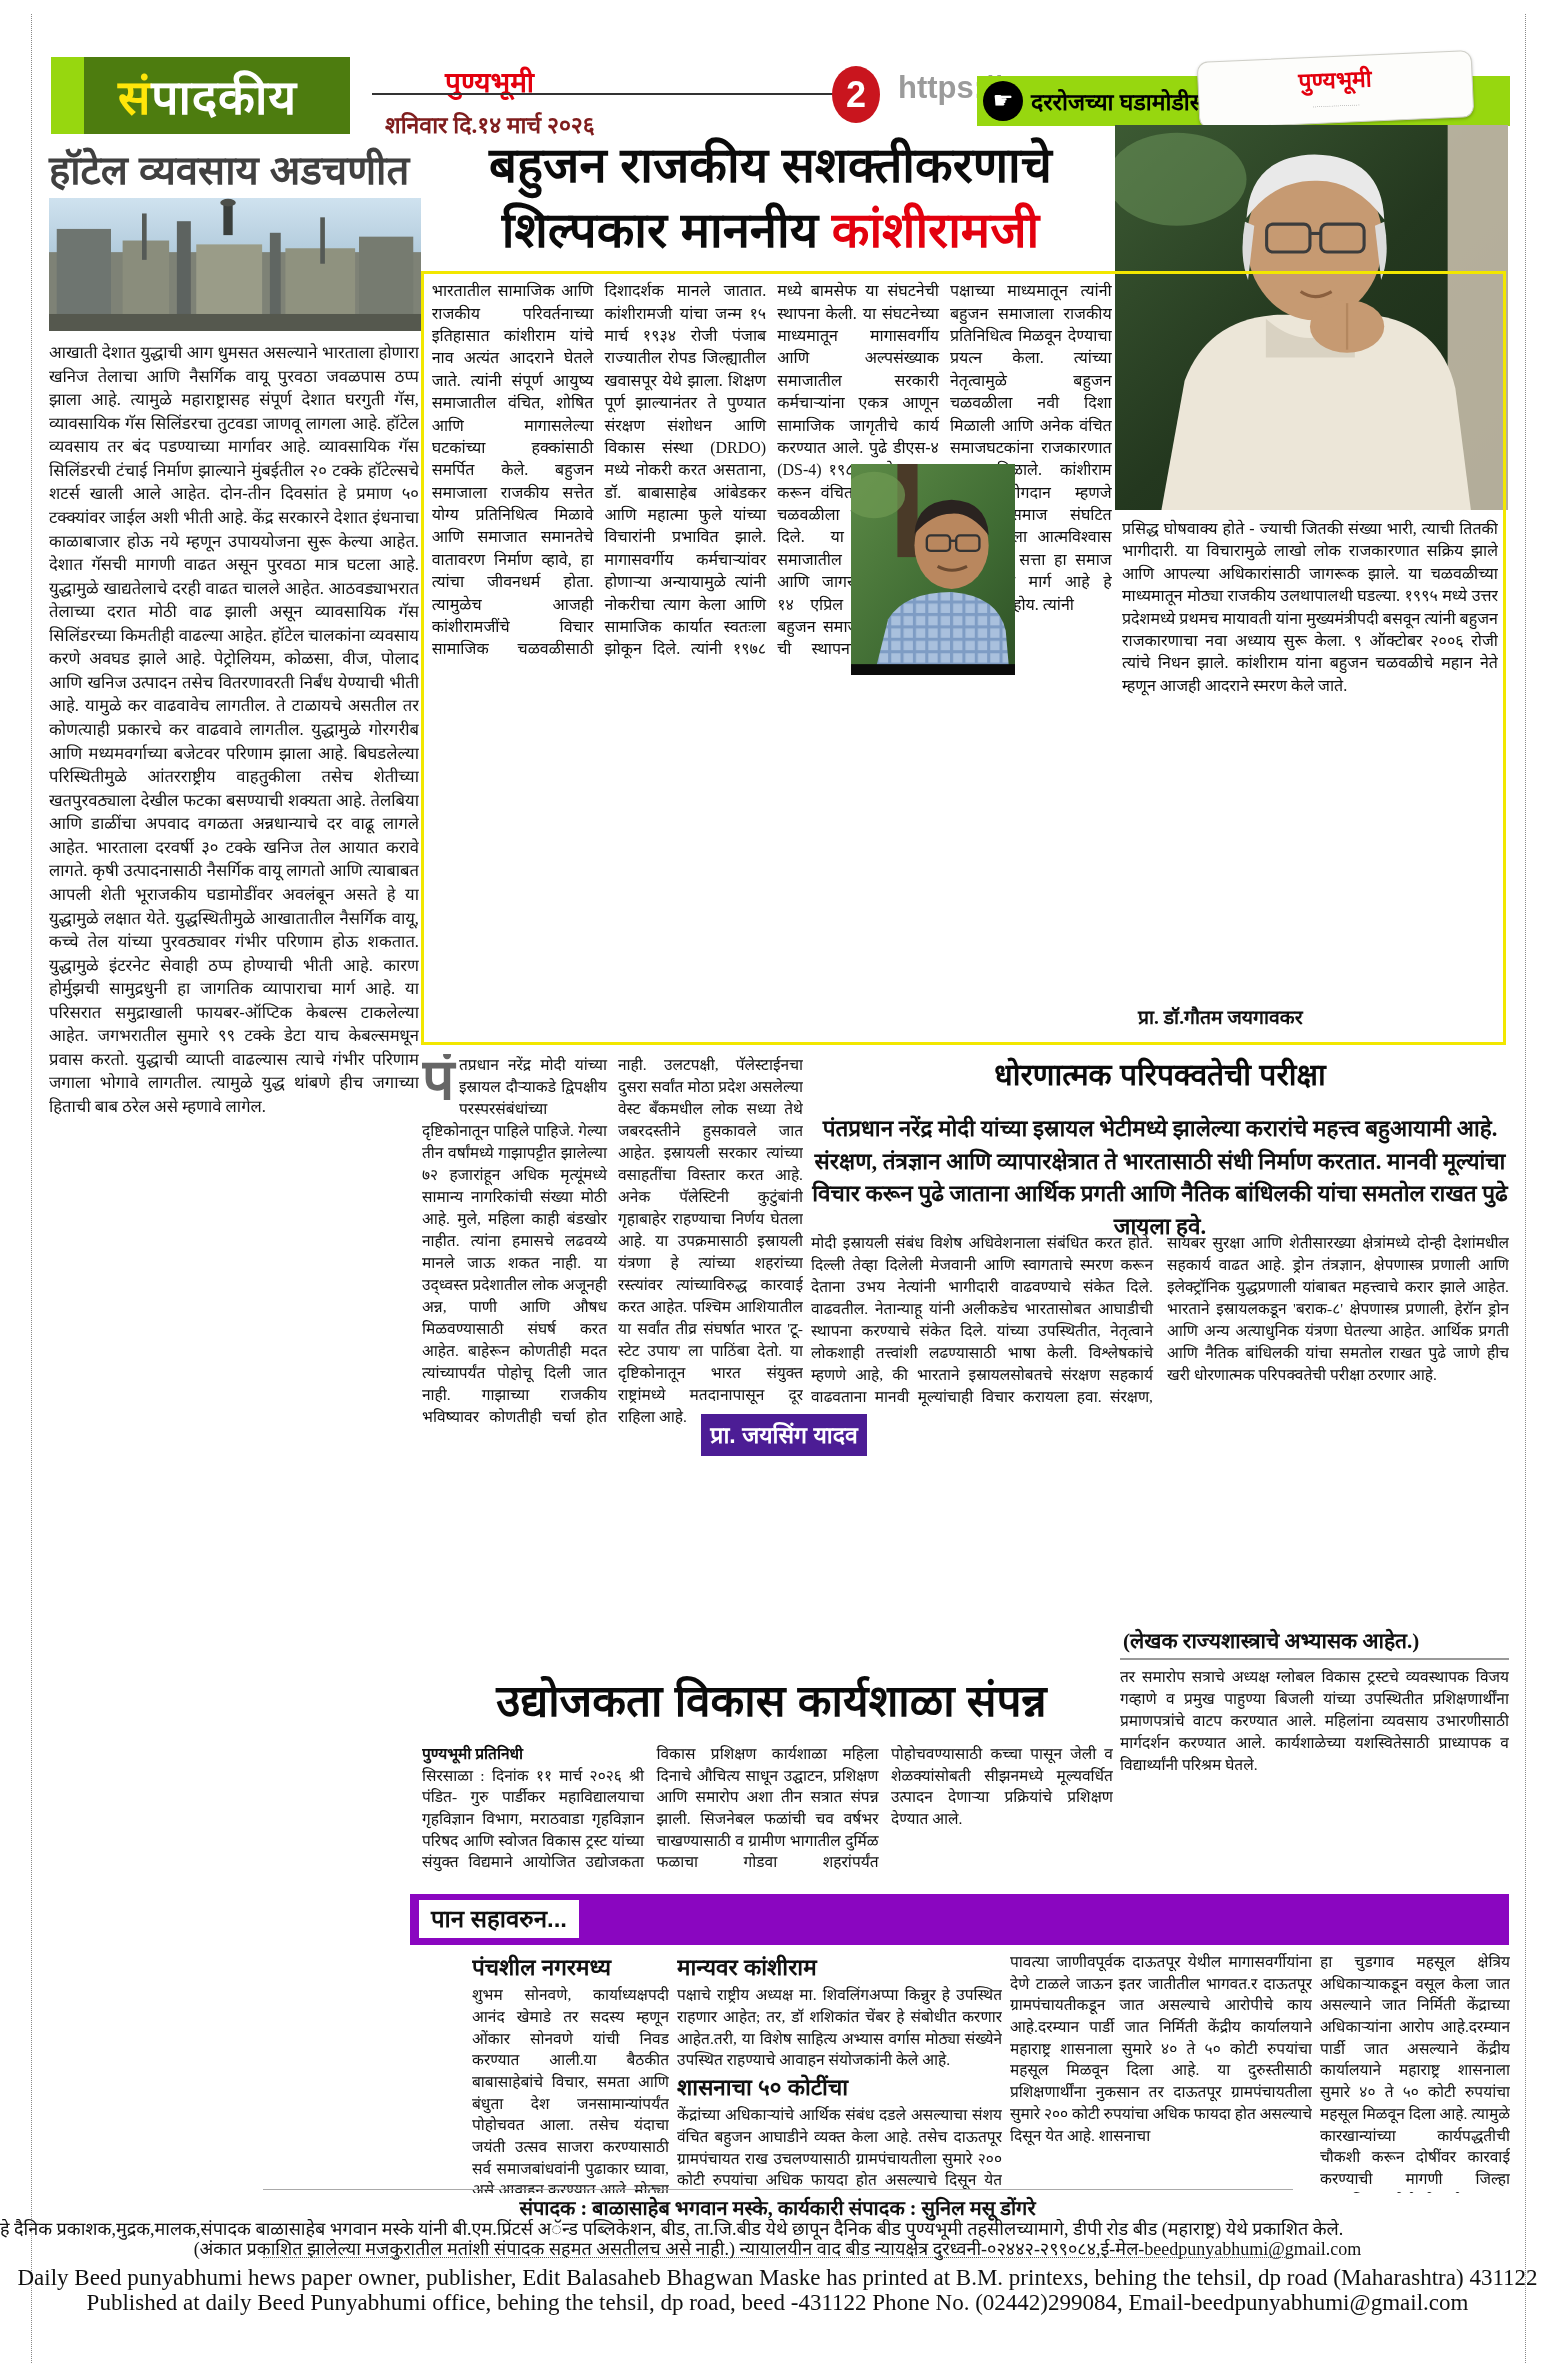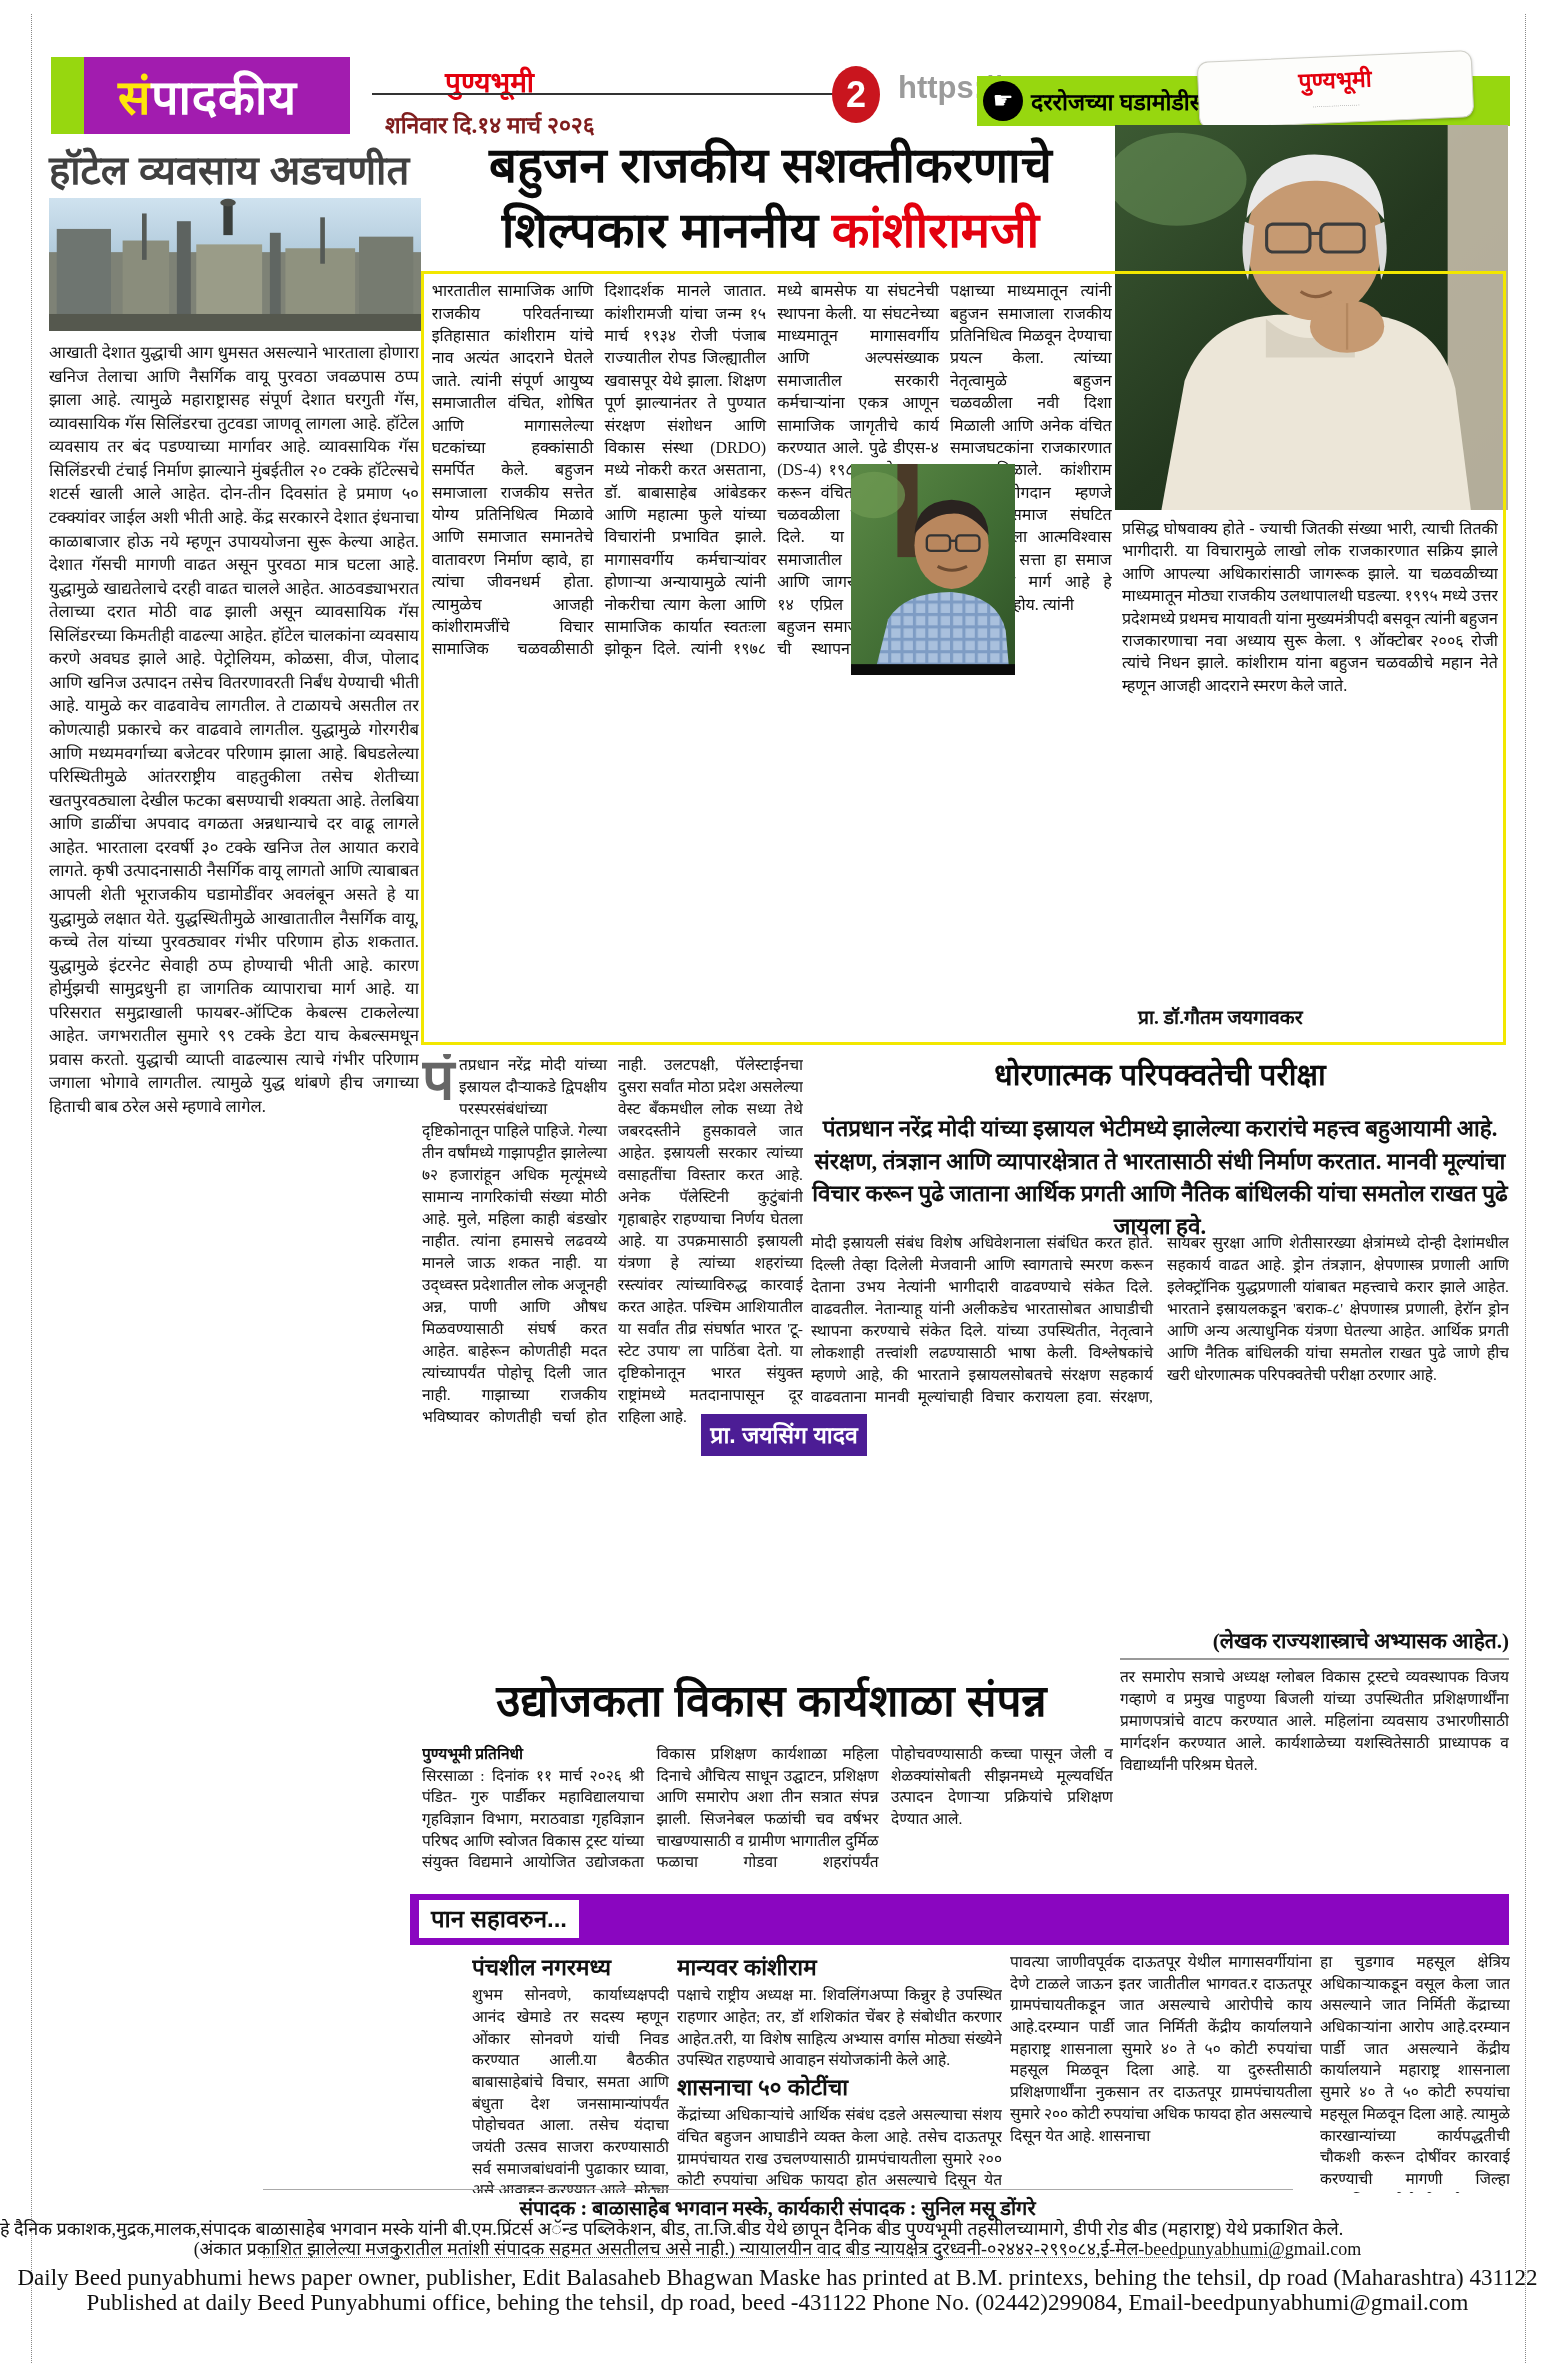--- a/index.html
+++ b/index.html
@@ -5,21 +5,21 @@
   html,body{margin:0;padding:0;}
   body{width:1555px;height:2377px;position:relative;background:#ffffff;
        font-family:"Liberation Serif", serif;color:#111;}
   .abs{position:absolute;}
   .jt{text-align:justify;}
   .page-edge-l{left:31px;top:14px;bottom:14px;border-left:1.5px dotted #888;}
   .page-edge-r{right:29px;top:14px;bottom:14px;border-left:1.5px dotted #888;}
 
   
   .edit-green{left:51px;top:57px;width:33px;height:77px;background:#97d70f;}
-  .edit-gray{left:84px;top:57px;width:232px;height:77px;background:#a21caf;
+  .edit-gray{left:84px;top:57px;width:232px;height:77px;background:#4d7c0f;
              font-family:"Liberation Sans",sans-serif;font-weight:bold;font-size:48px;
              line-height:81px;padding-left:34px;letter-spacing:0.8px;}
   .edit-gray .first{color:#ffe60a;} .edit-gray .rest{color:#ffffff;}
   .masthead{left:445px;top:62px;font-family:"Liberation Sans",sans-serif;
             font-weight:bold;font-size:28px;color:#e3000e;}
   .head-rule{left:372px;top:93px;width:465px;height:1.5px;background:#333;}
   .dateline{left:385px;top:108px;font-size:23px;font-weight:bold;color:#7f1d1d;text-align:right;}
   .pagenum{left:832px;top:66px;width:48px;height:57px;background:#c9151e;border-radius:50%;
            color:#fff;font-family:"Liberation Sans",sans-serif;font-weight:bold;font-size:36px;
            text-align:center;line-height:57px;}
@@ -64,21 +64,21 @@
            line-height:50px;color:#666;padding-right:4.6px;}
   .pol-h{left:811px;top:1053px;width:698px;text-align:center;font-family:"Liberation Sans",sans-serif;
          font-weight:bold;font-size:30px;color:#0b0b0b;}
   .pol-intro{left:811px;top:1113px;width:698px;text-align:center;font-weight:bold;
              font-size:22.5px;line-height:1.45;}
   .pol-right{left:811px;top:1232px;width:698px;height:391px;column-count:2;column-gap:14px;
              font-size:15.5px;line-height:1.42;overflow:hidden;}
   .pol-author{left:701px;top:1414px;width:166px;height:42px;background:#4c1d95;color:#fff;
               font-family:"Liberation Sans",sans-serif;font-weight:bold;font-size:23px;
               text-align:center;line-height:42px;z-index:5;}
-  .pol-note{left:1123px;top:1626px;width:386px;text-align:right;font-weight:bold;font-size:21px;}
+  .pol-note{left:1123px;top:1626px;width:386px;text-align:left;font-weight:bold;font-size:21px;}
   .pol-rule{left:1120px;top:1658px;width:389px;height:1.5px;background:#999;}
 
   
   .wk-h{left:430px;top:1669px;width:683px;text-align:center;font-family:"Liberation Sans",sans-serif;
         font-weight:bold;font-size:44px;color:#0b0b0b;}
   .wk-body{left:422px;top:1743px;width:691px;height:146px;column-count:3;column-gap:12.4px;
            font-size:15.5px;line-height:1.4;overflow:hidden;}
   .wk-byline{display:block;font-weight:bold;}
   .wk-right{left:1120px;top:1666px;width:389px;height:223px;font-size:15.5px;line-height:1.42;overflow:hidden;}
 

